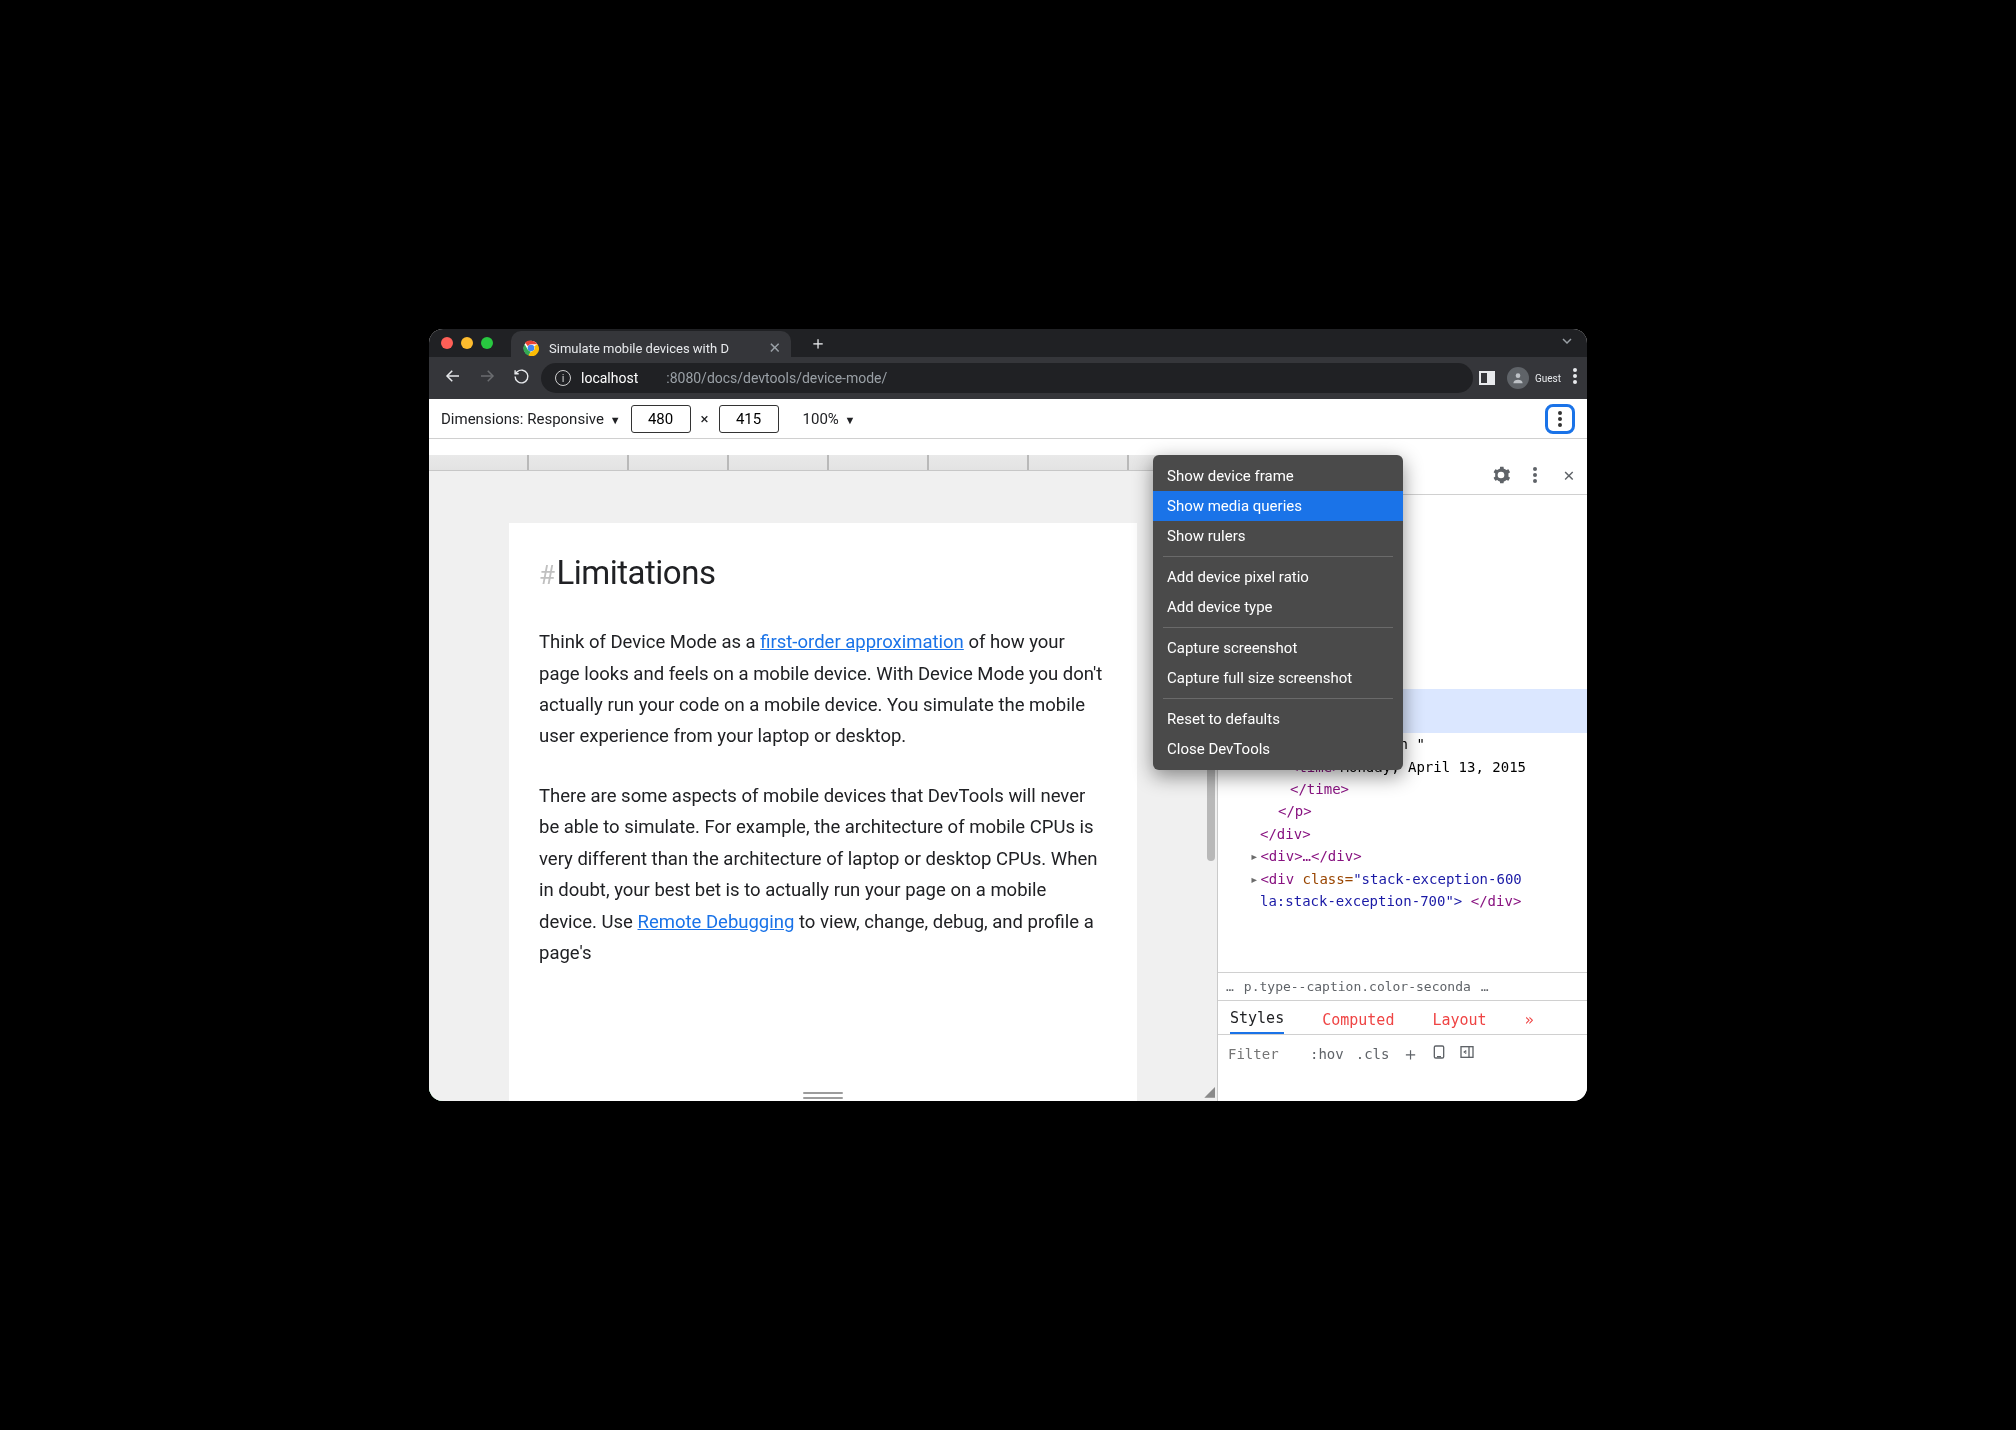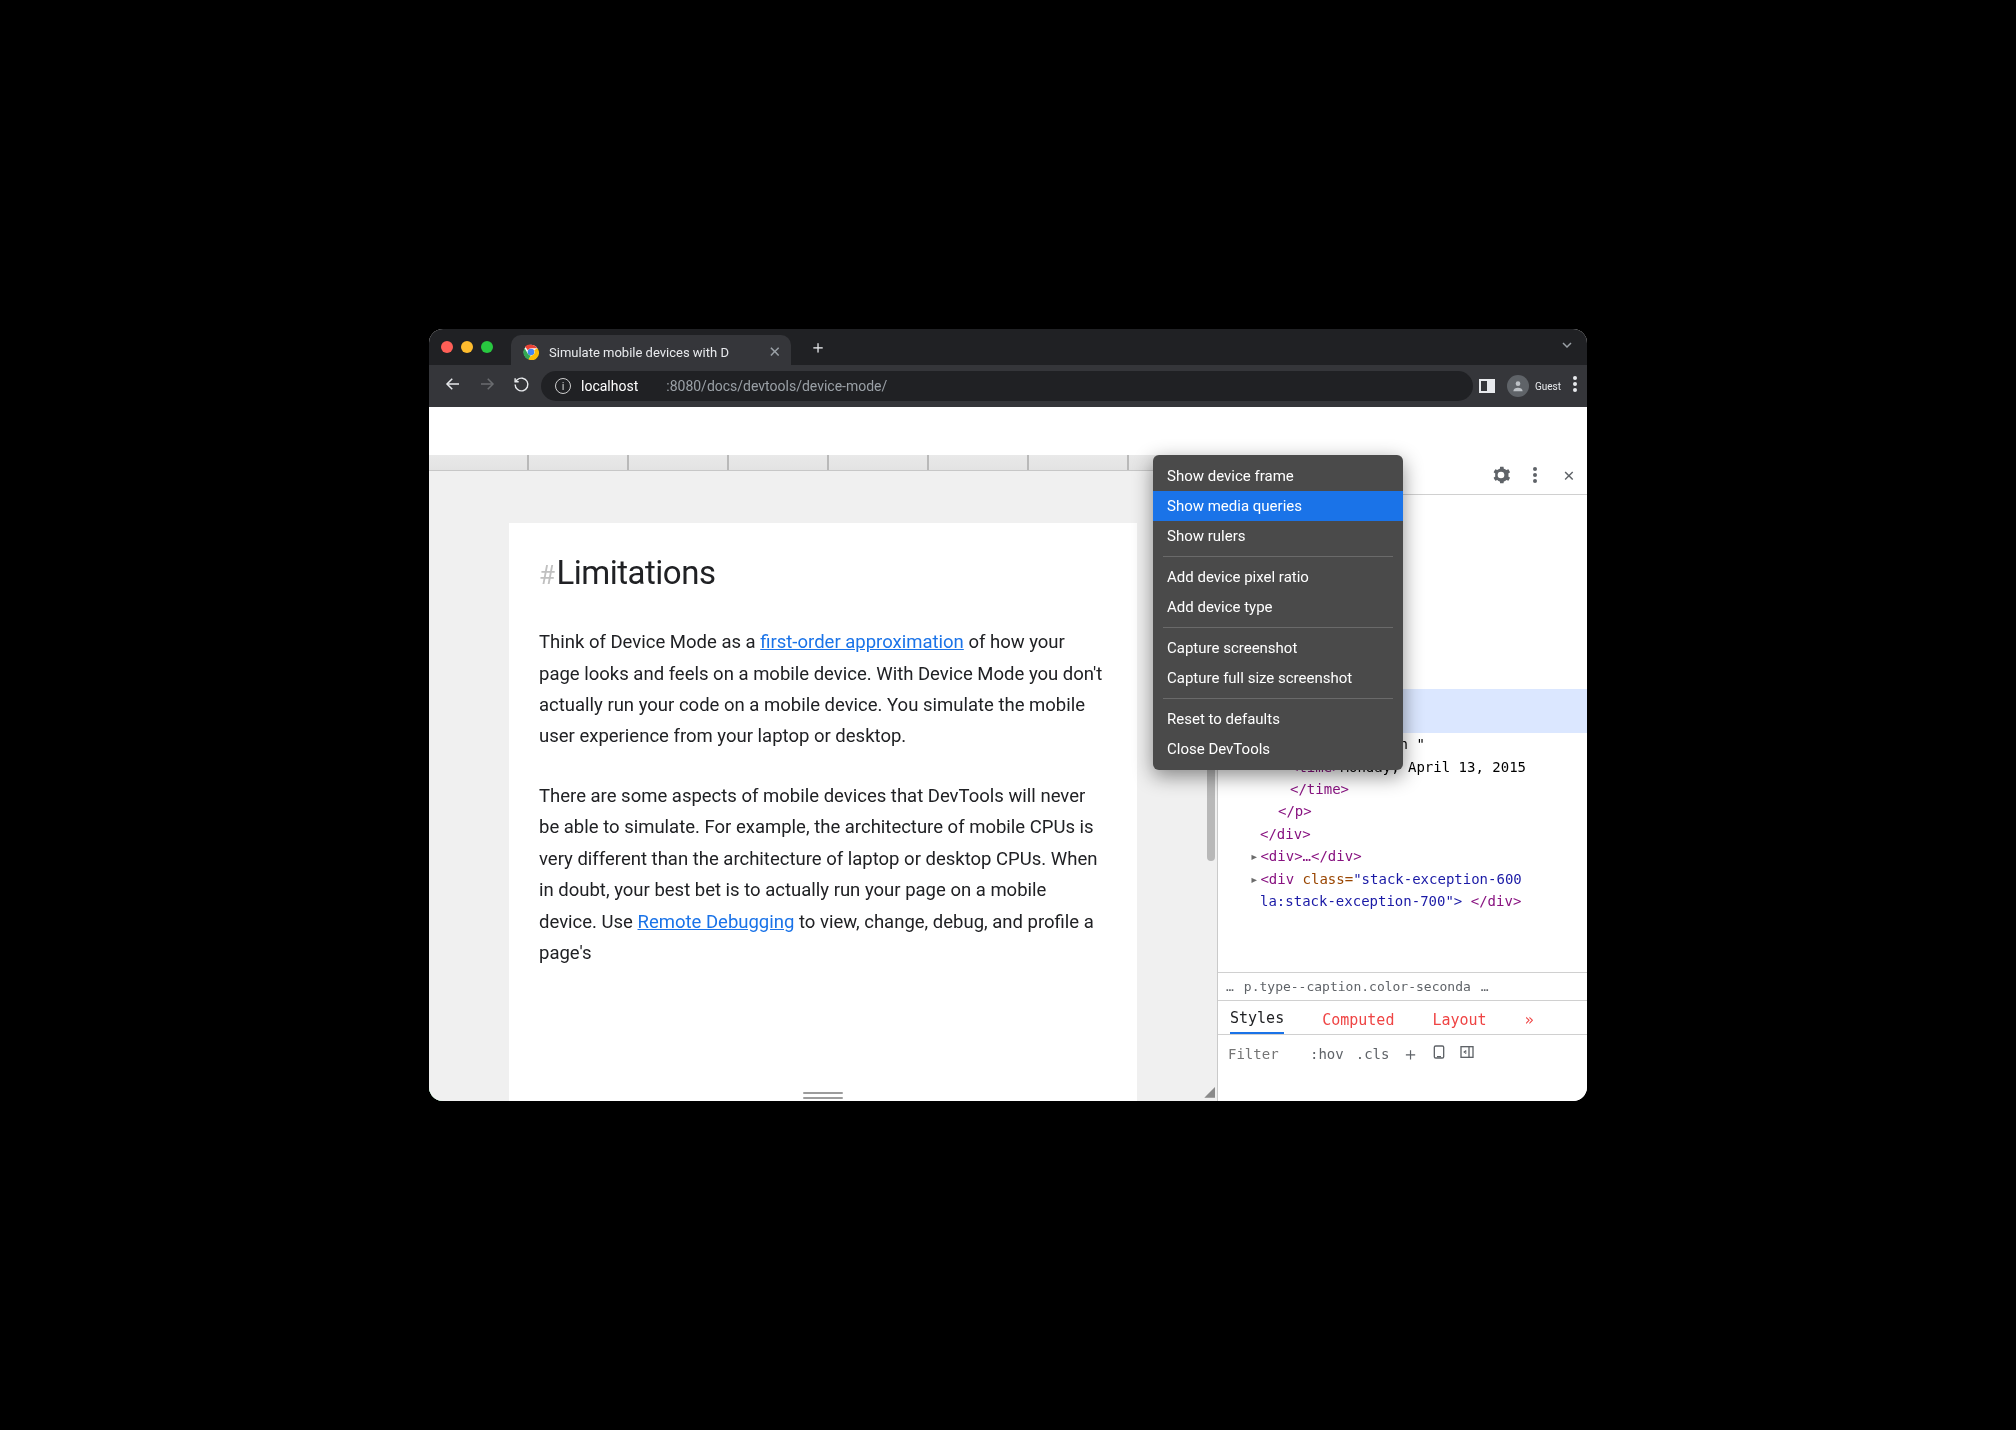--- a/index.html
+++ b/index.html
@@ -13,21 +13,21 @@
   .window {
     width: 1158px; height: 772px;
     background: #fff;
     border-radius: 14px;
     overflow: hidden;
     position: relative;
     box-shadow: 0 10px 40px rgba(0,0,0,.6);
   }
   
   .chrome-tabs {
-    height: 36px;
+    height: 28px;
     background: #202124;
     display: flex;
     align-items: center;
     padding: 0 12px;
   }
   .traffic { display:flex; gap:8px; margin-right:18px; }
   .traffic span { width:12px; height:12px; border-radius:50%; display:block; }
   .tab {
     background: #35363a;
     color: #e8eaed;
@@ -260,20 +260,34 @@
       <div class="kebab">
         <svg width="4" height="16" viewBox="0 0 4 16" fill="#e8eaed">
             <circle cx="2" cy="2" r="2"></circle>
             <circle cx="2" cy="8" r="2"></circle>
             <circle cx="2" cy="14" r="2"></circle>
           </svg>
       </div>
     </div>
   </div>
 
+  <div class="device-toolbar">
+    <span><span>Dimensions: Responsive</span> <span class="tri">▼</span></span>
+    <input class="dim-input" value="480" style="">
+    <span>×</span>
+    <input class="dim-input" value="415" style="">
+    <span class="zoom"><span>100%</span> <span class="tri">▼</span></span>
+    <div class="device-more">
+      <svg width="4" height="16" viewBox="0 0 4 16" fill="#333">
+          <circle cx="2" cy="2" r="2"></circle>
+          <circle cx="2" cy="8" r="2"></circle>
+          <circle cx="2" cy="14" r="2"></circle>
+        </svg>
+    </div>
+  </div>
 
   <div class="split">
 
     <div class="left-pane">
       <div class="ruler"></div>
       <div class="viewport-area">
         <div class="scroll-thumb"></div>
         <div class="page">
           <h1><span class="hash">#</span><span>Limitations</span></h1>
           <p>

